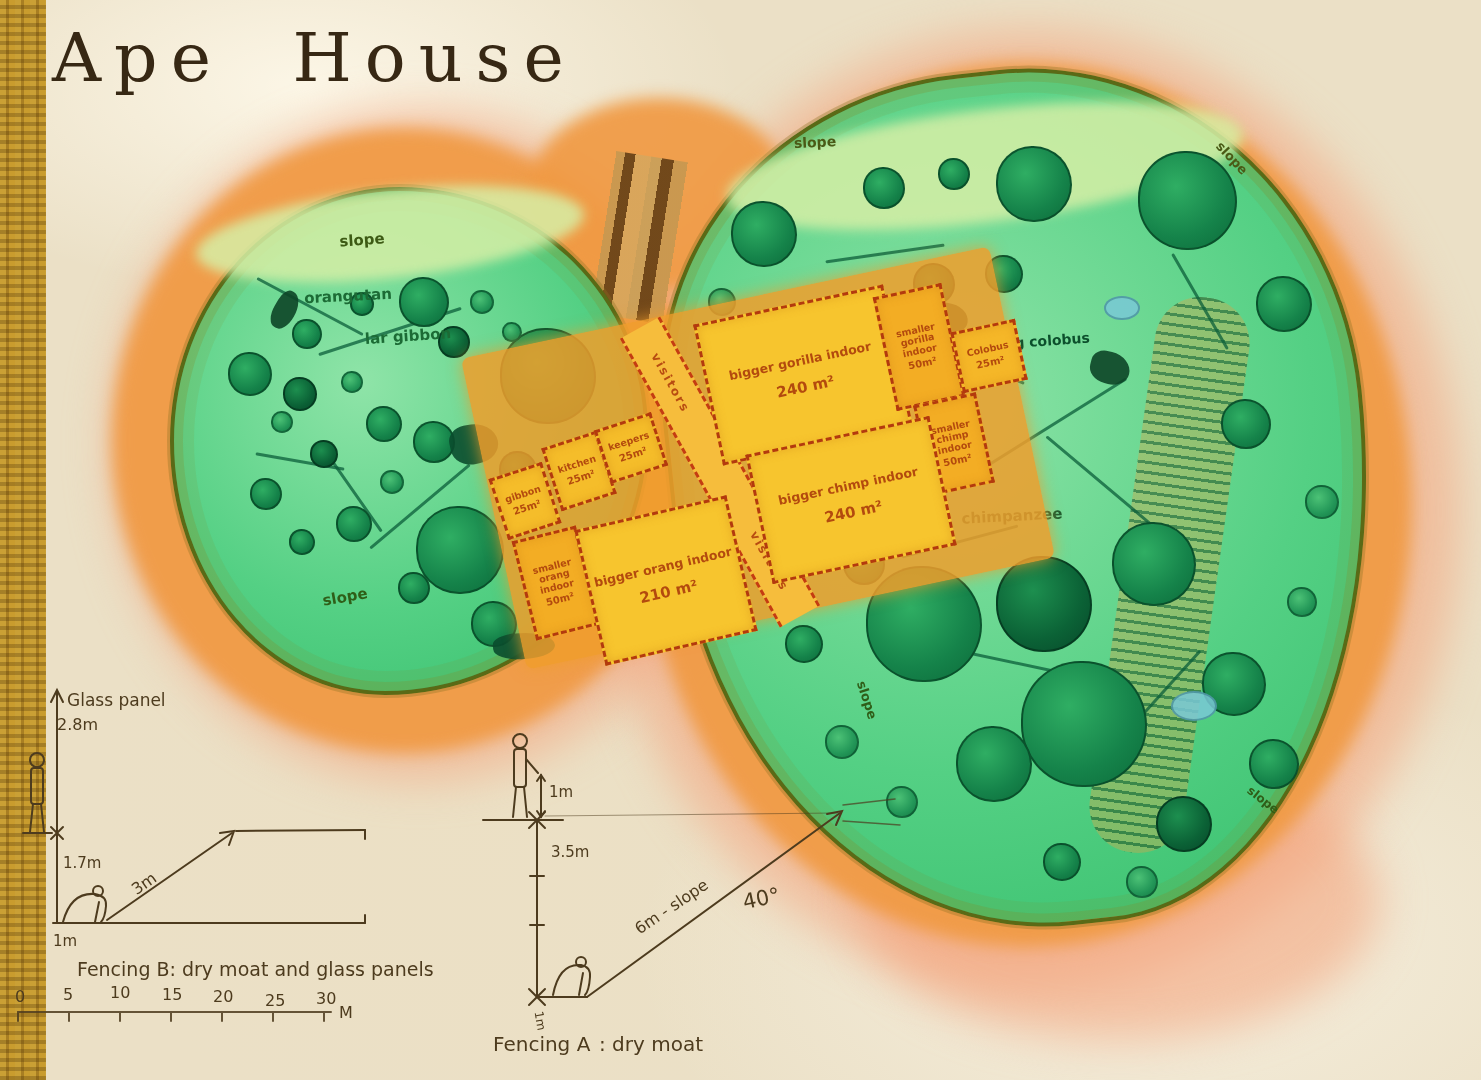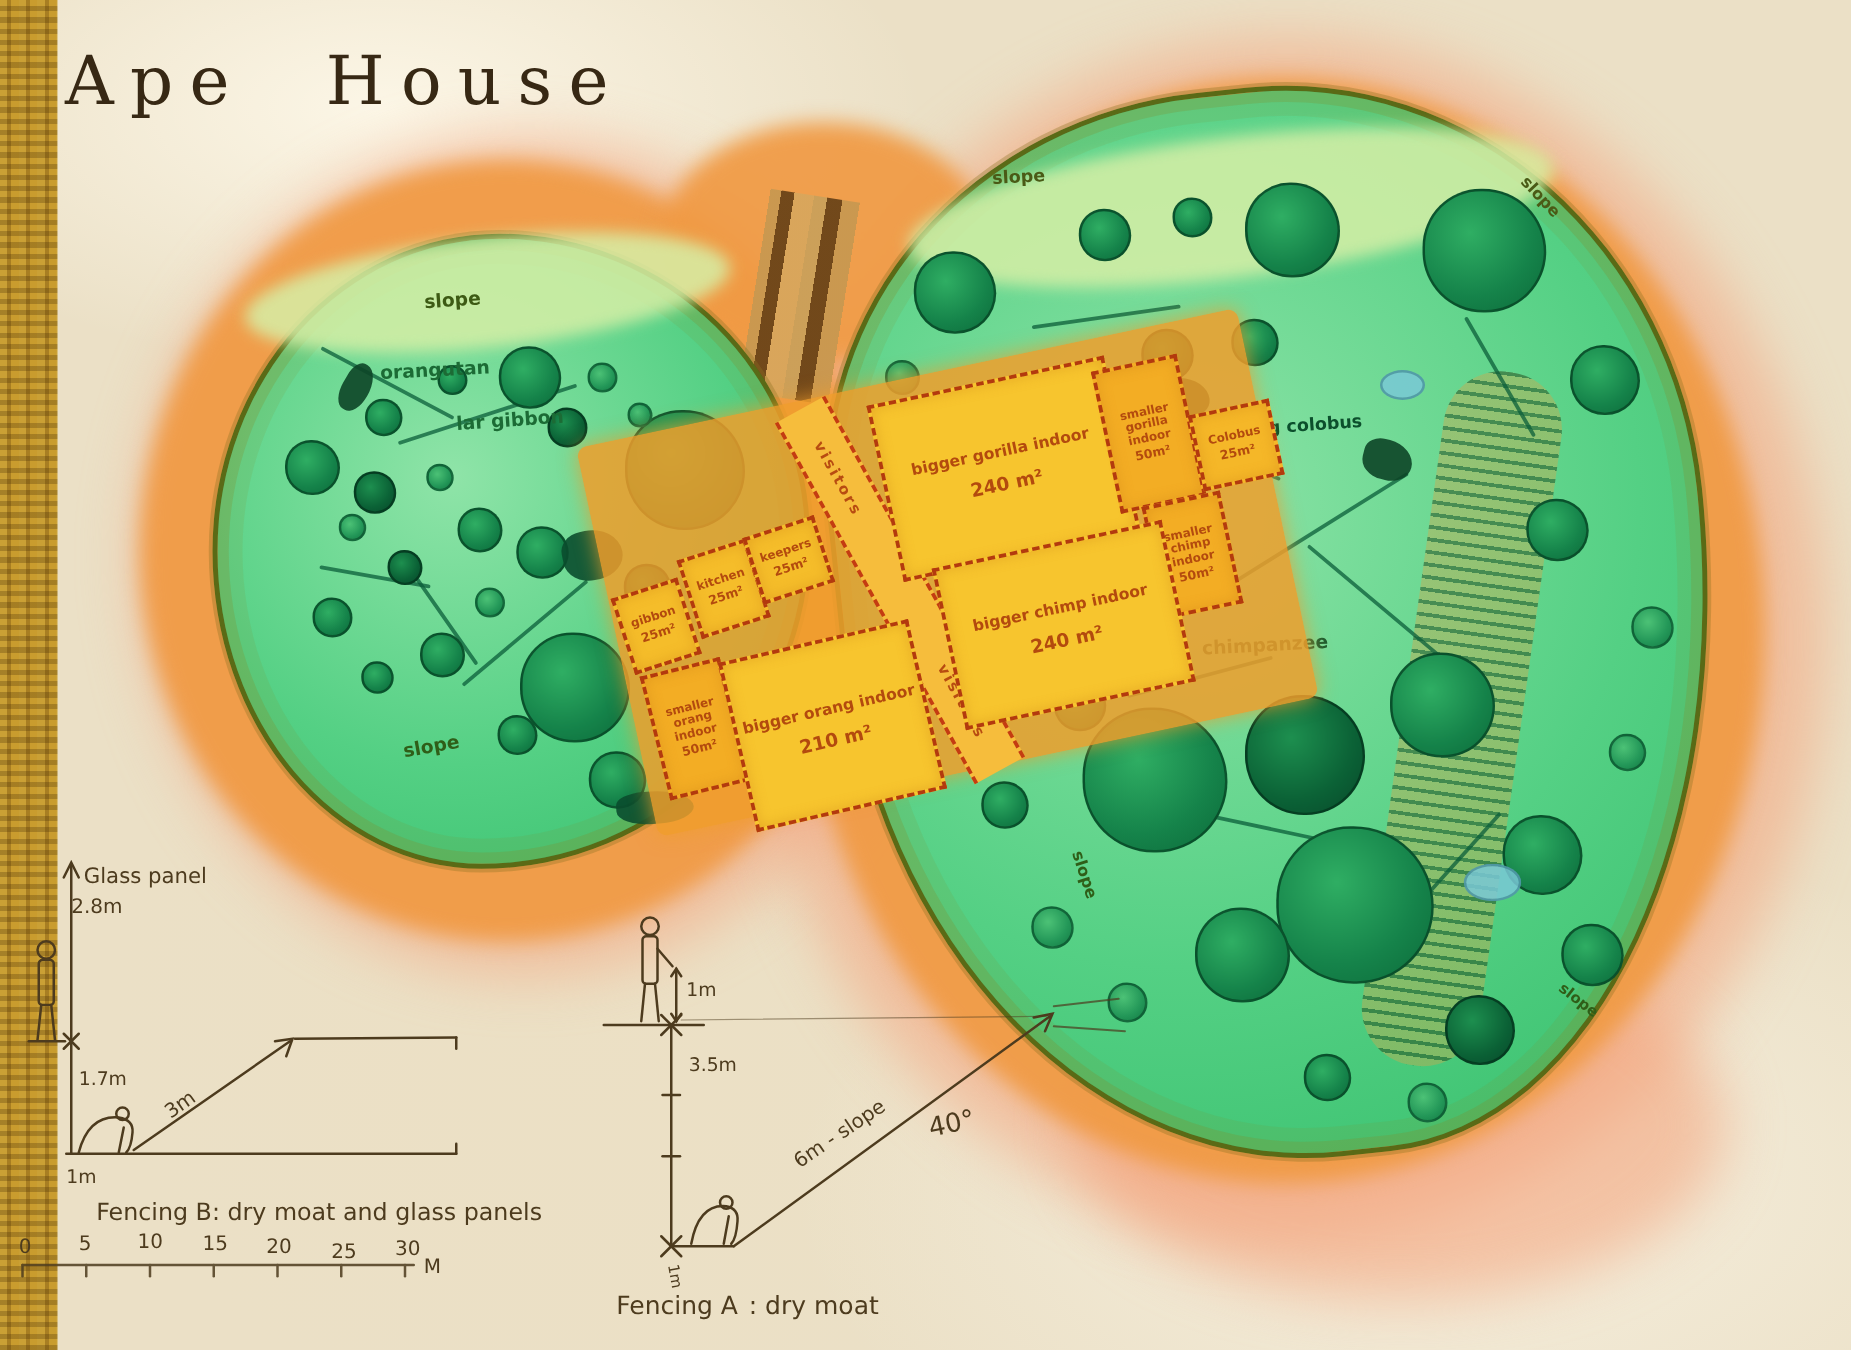--- a/index.html
+++ b/index.html
@@ -40,21 +40,21 @@
     text-align:center;color:#b34a0e;box-shadow:inset 0 0 10px rgba(200,120,20,.35);}
   .room .rname{font-size:12.5px;line-height:1.08;font-weight:bold;}
   .room .rarea{font-size:15px;margin-top:10px;font-weight:bold;}
   .room.small .rname{font-size:9.5px;}
   .room.small .rarea{font-size:10px;margin-top:2px;}
   .corridor{position:absolute;left:555px;top:449px;width:330px;height:46px;transform:rotate(61deg);
     background:#f6bd3c;border-top:3.5px dashed #c43c12;border-bottom:3.5px dashed #c43c12;
     display:flex;align-items:center;justify-content:space-between;padding:0 30px;box-sizing:border-box;}
   .corridor .vlabel{color:#b5470f;font-size:12px;letter-spacing:2px;font-weight:bold;opacity:.95;}
   .mlabel{position:absolute;white-space:nowrap;font-weight:bold;transform:translate(-50%,-50%);}
-  .title{position:absolute;left:52px;top:33px;font-family:"DejaVu Serif",serif;font-size:54px;color:#372814;
+  .title{position:absolute;left:52px;top:18px;font-family:"DejaVu Serif",serif;font-size:68px;color:#372814;
     letter-spacing:13px;word-spacing:34px;font-weight:400;}
   svg text{font-family:"DejaVu Sans",sans-serif;fill:#4d3b1e;}
   .diagram{position:absolute;}
 </style>
 </head>
 <body>
 
 <div id="stage">
   <div class="paper"></div>
 

